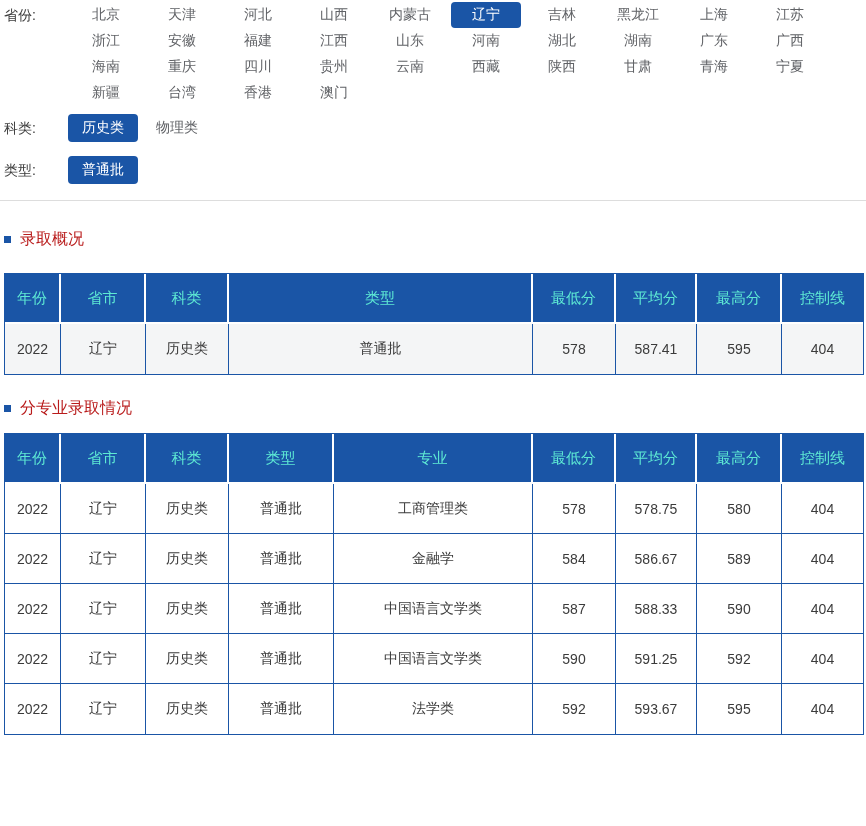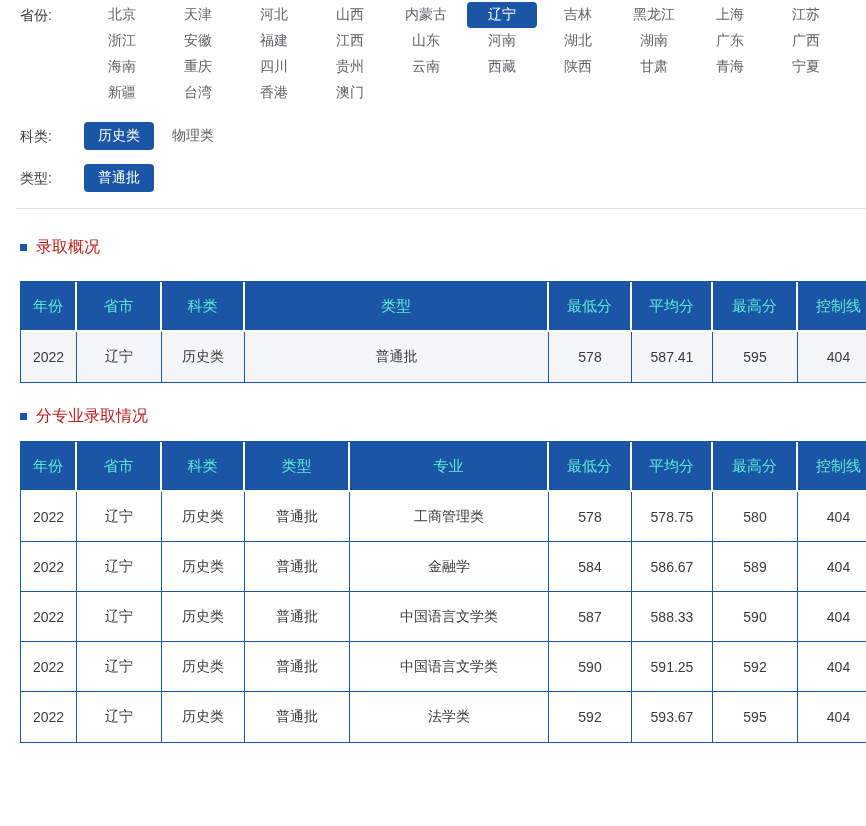--- a/index.html
+++ b/index.html
@@ -4,38 +4,38 @@
 <style>
   * { box-sizing: border-box; }
   html, body { margin: 0; padding: 0; }
   body {
     width: 866px; height: 826px; overflow: hidden;
     background: #fff;
     font-family: "Liberation Sans", "DejaVu Sans", sans-serif;
     color: #333;
     --blue: #1A55A6;
   }
-  .page { padding: 2px 4px 0 20px; }
+  .page { padding: 2px 4px 0 4px; }
 
   
   .filter-row { display: flex; align-items: flex-start; }
   .flabel { flex: none; width: 64px; font-size: 14px; color: #3c3c3c; line-height: 26px; }
   .filter-row.short .flabel { line-height: 28px; }
 
   .grid10 { display: grid; grid-template-columns: repeat(10, 76px); row-gap: 0; text-align: center; }
   .opt {
     height: 26px; display: flex; align-items: center; justify-content: center;
     font-size: 14px; color: #606266; cursor: pointer; white-space: nowrap;
   }
   .opt.selected { background: var(--blue); color: #fff; border-radius: 4px; }
   .prov.selected { margin: 0 3px; }
 
   .row-flex { display: flex; }
   .year-row { margin-top: 14px; }
-  .subject-row { margin-top: 16px; }
+  .subject-row { margin-top: 8px; }
   .type-row { margin-top: 14px; }
   .year-opts .opt { width: 62px; height: 28px; margin-right: 6px; }
   .subject-opts .opt { width: 70px; height: 28px; margin-right: 4px; }
   .type-opts .opt { width: 70px; height: 28px; }
 
   
   .divider { margin: 16px -4px 0 -4px; border: 0; border-top: 1px solid #ddd; height: 0; }
   .section-title { margin-top: 28px; display: flex; align-items: center; font-size: 16px; color: #b91c1c; }
   .section-title .bullet { flex: none; width: 7px; height: 7px; background: var(--blue); margin-right: 9px; }
   .section-title.second { margin-top: 23px; }

